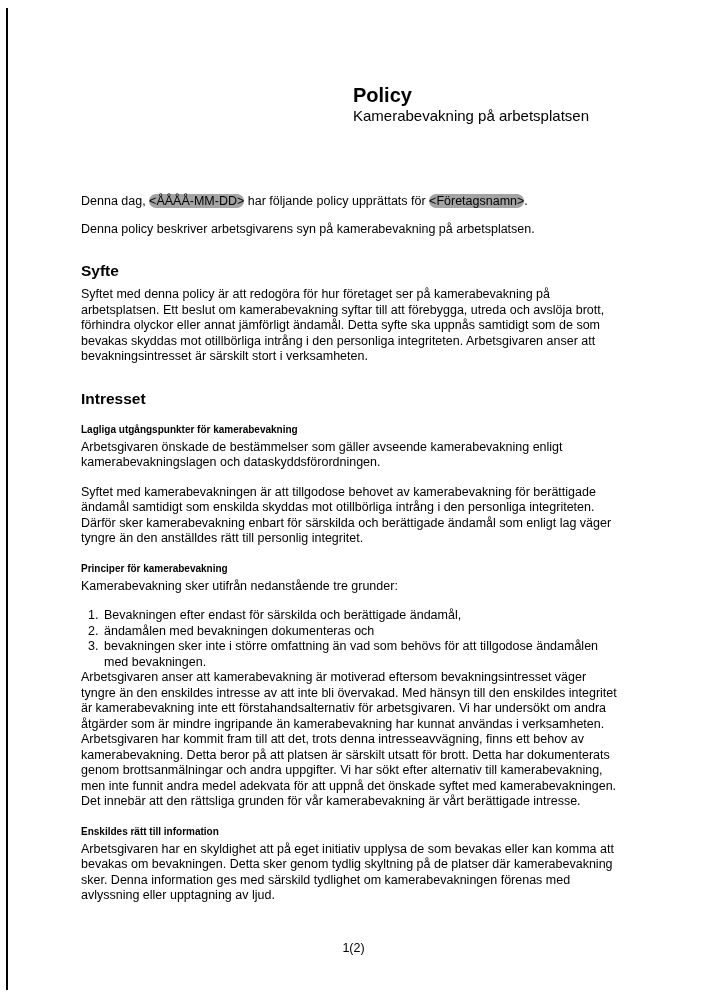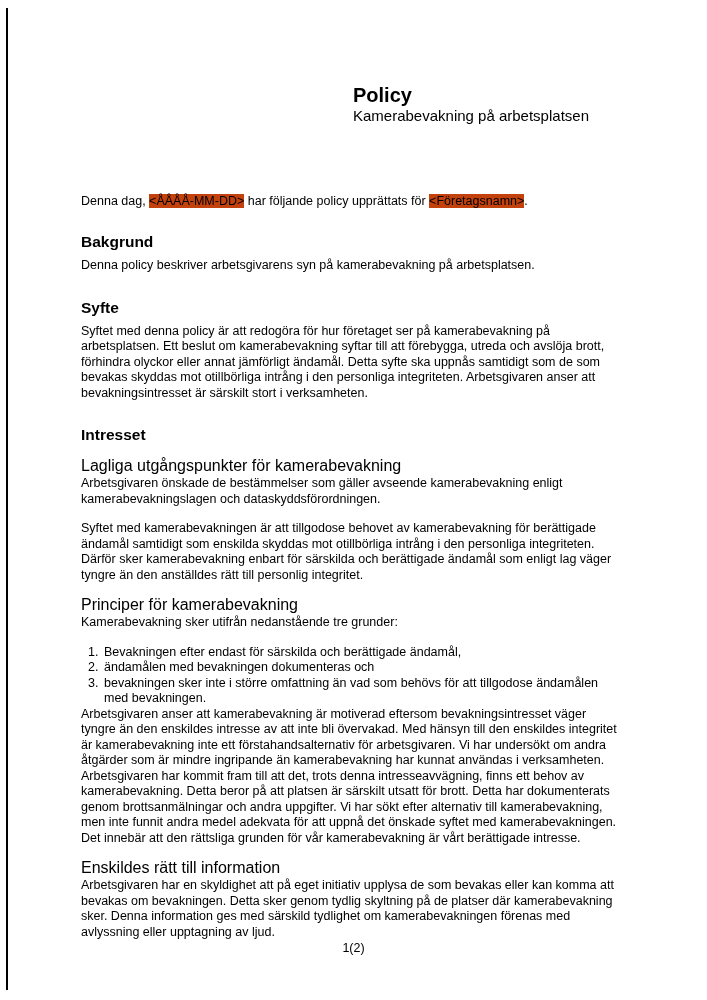--- a/index.html
+++ b/index.html
@@ -45,35 +45,36 @@
     line-height: 19px;
     font-weight: normal;
     margin: 0;
   }
   .intro-line {
     margin-top: 68px;
     font-size: 12.5px;
     line-height: 16px;
   }
   .hl {
-    background: #c2410c;
+    background: #a3a3a3;
+    border-radius: 7px;
   }
   h2.sec {
     font-size: 15.5px;
     line-height: 18px;
     font-weight: bold;
     margin: 25px 0 7px 0;
   }
   h2.sec.first {
     margin-top: 24px;
   }
   h3.sub {
-    font-size: 16px;
+    font-size: 10px;
     line-height: 16px;
-    font-weight: normal;
+    font-weight: bold;
     margin: 14px 0 2px 0;
   }
   p.body {
     font-size: 12.5px;
     line-height: 15.5px;
     margin: 0;
   }
   p.body + p.body {
     margin-top: 14px;
   }
@@ -104,21 +105,20 @@
 
 <div class="content">
 
   <div class="doc-header">
     <div class="doc-title">Policy</div>
     <div class="doc-subtitle">Kamerabevakning på arbetsplatsen</div>
   </div>
 
   <p class="intro-line"><span>Denna dag, </span><span class="hl">&lt;ÅÅÅÅ-MM-DD&gt;</span><span> har följande policy upprättats för </span><span class="hl">&lt;Företagsnamn&gt;</span><span>.</span></p>
 
-  <h2 class="sec first">Bakgrund</h2>
   <p class="body">Denna policy beskriver arbetsgivarens syn på kamerabevakning på arbetsplatsen.</p>
 
   <h2 class="sec">Syfte</h2>
   <p class="body">Syftet med denna policy är att redogöra för hur företaget ser på kamerabevakning på arbetsplatsen. Ett beslut om kamerabevakning syftar till att förebygga, utreda och avslöja brott, förhindra olyckor eller annat jämförligt ändamål. Detta syfte ska uppnås samtidigt som de som bevakas skyddas mot otillbörliga intrång i den personliga integriteten. Arbetsgivaren anser att bevakningsintresset är särskilt stort i verksamheten.</p>
 
   <h2 class="sec">Intresset</h2>
 
   <h3 class="sub">Lagliga utgångspunkter för kamerabevakning</h3>
   <p class="body">Arbetsgivaren önskade de bestämmelser som gäller avseende kamerabevakning enligt kamerabevakningslagen och dataskyddsförordningen.</p>
   <p class="body">Syftet med kamerabevakningen är att tillgodose behovet av kamerabevakning för berättigade ändamål samtidigt som enskilda skyddas mot otillbörliga intrång i den personliga integriteten. Därför sker kamerabevakning enbart för särskilda och berättigade ändamål som enligt lag väger tyngre än den anställdes rätt till personlig integritet.</p>

